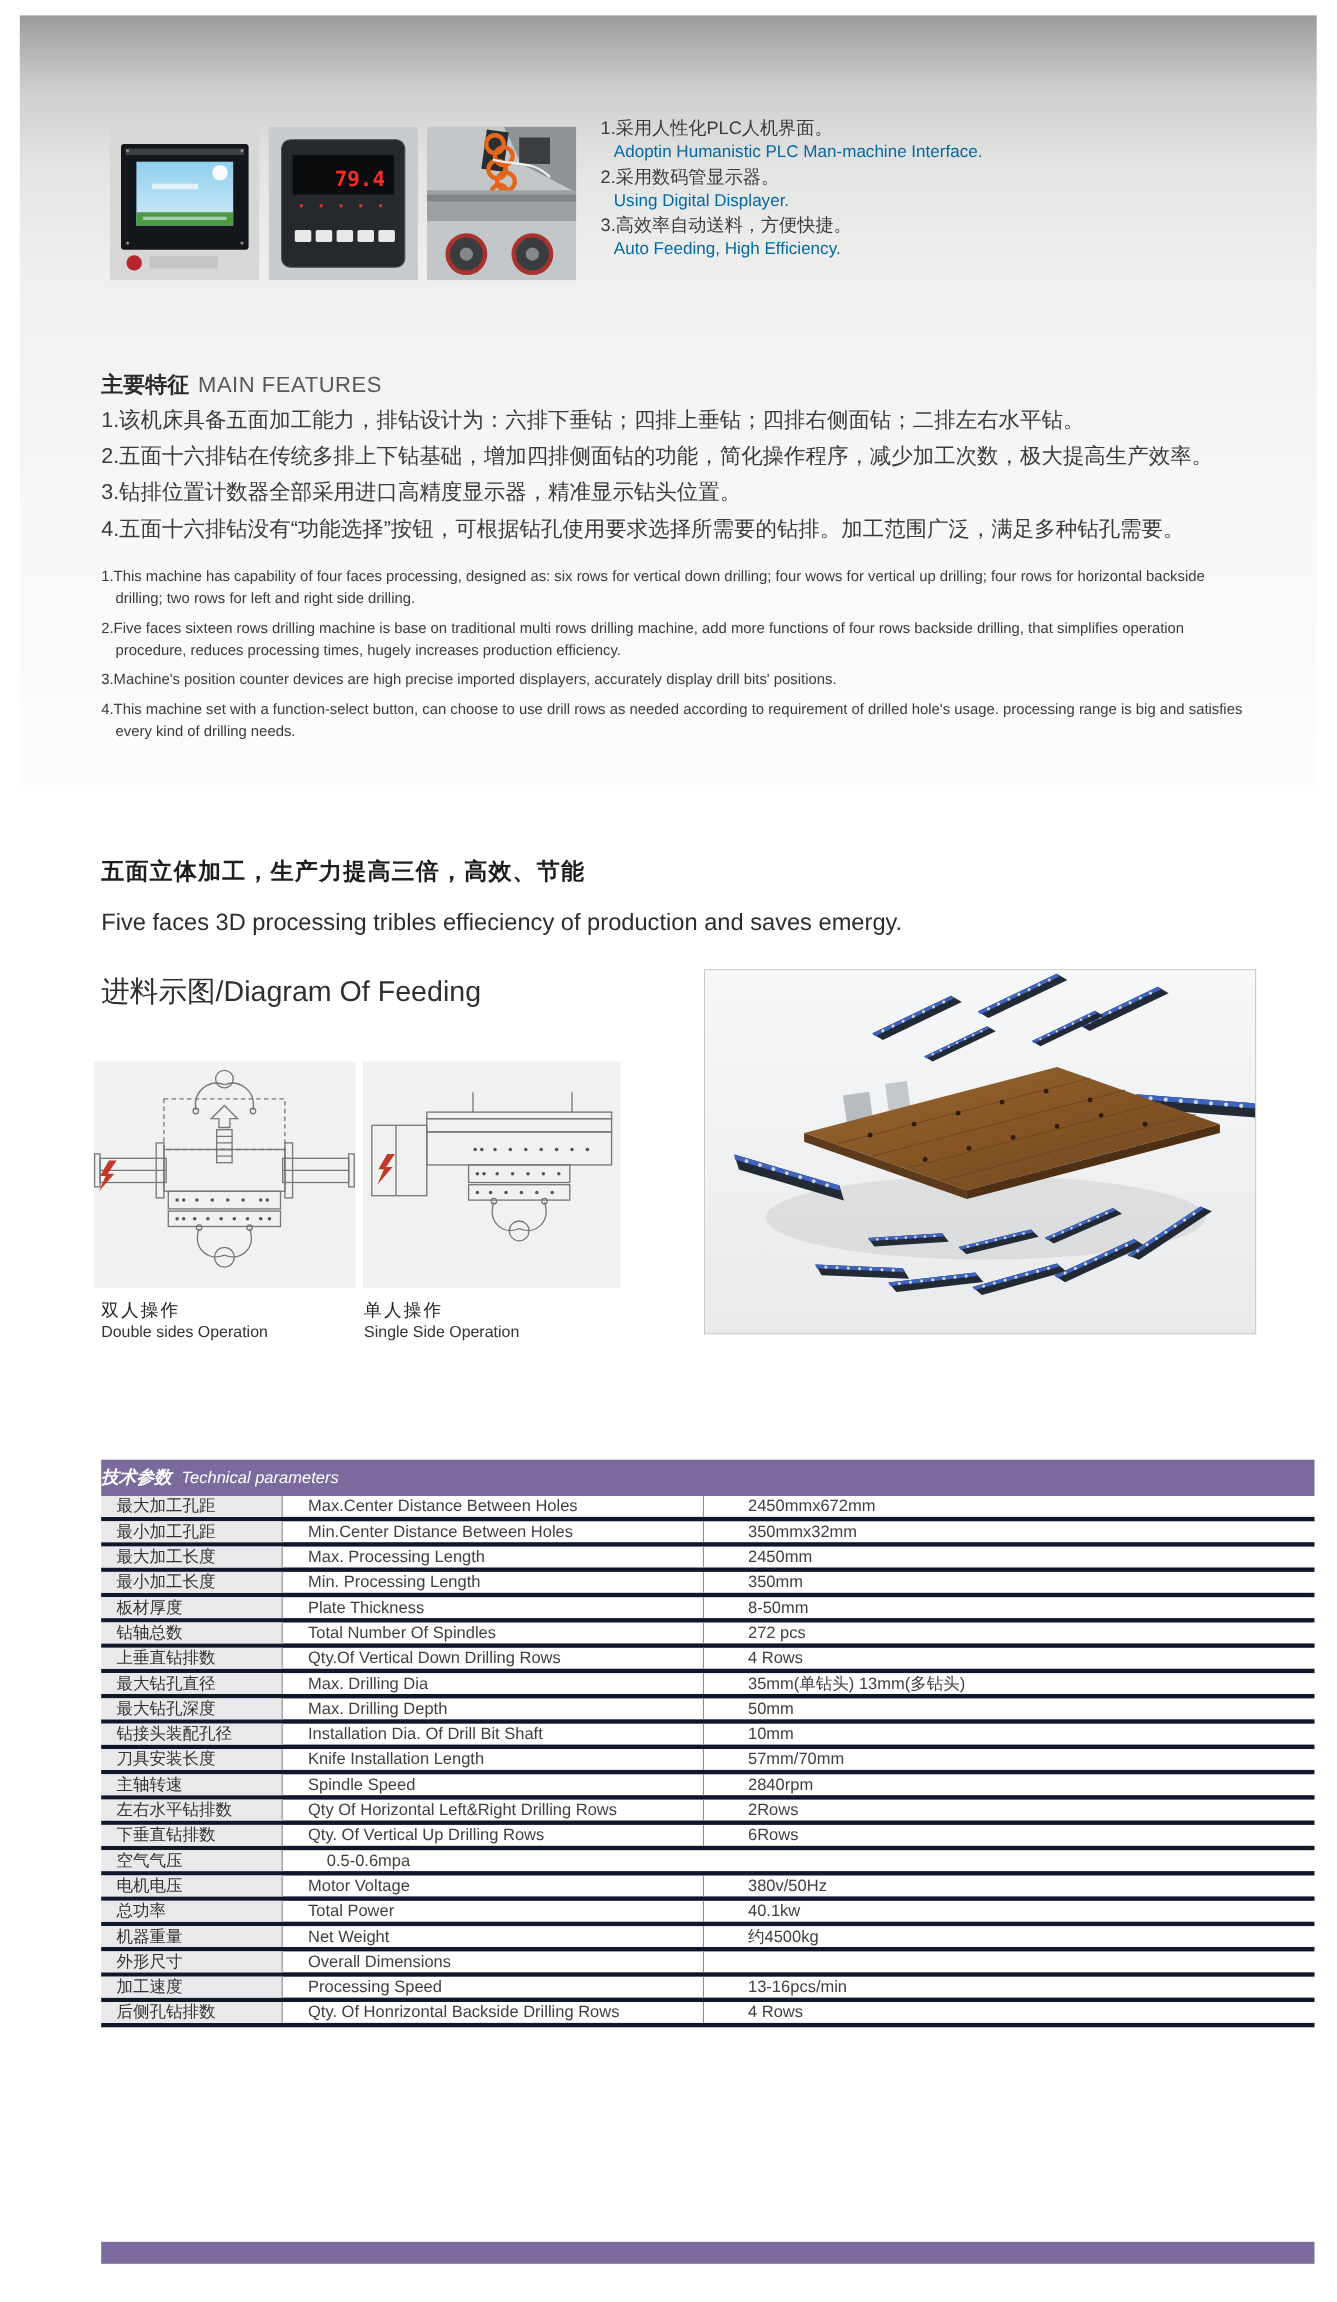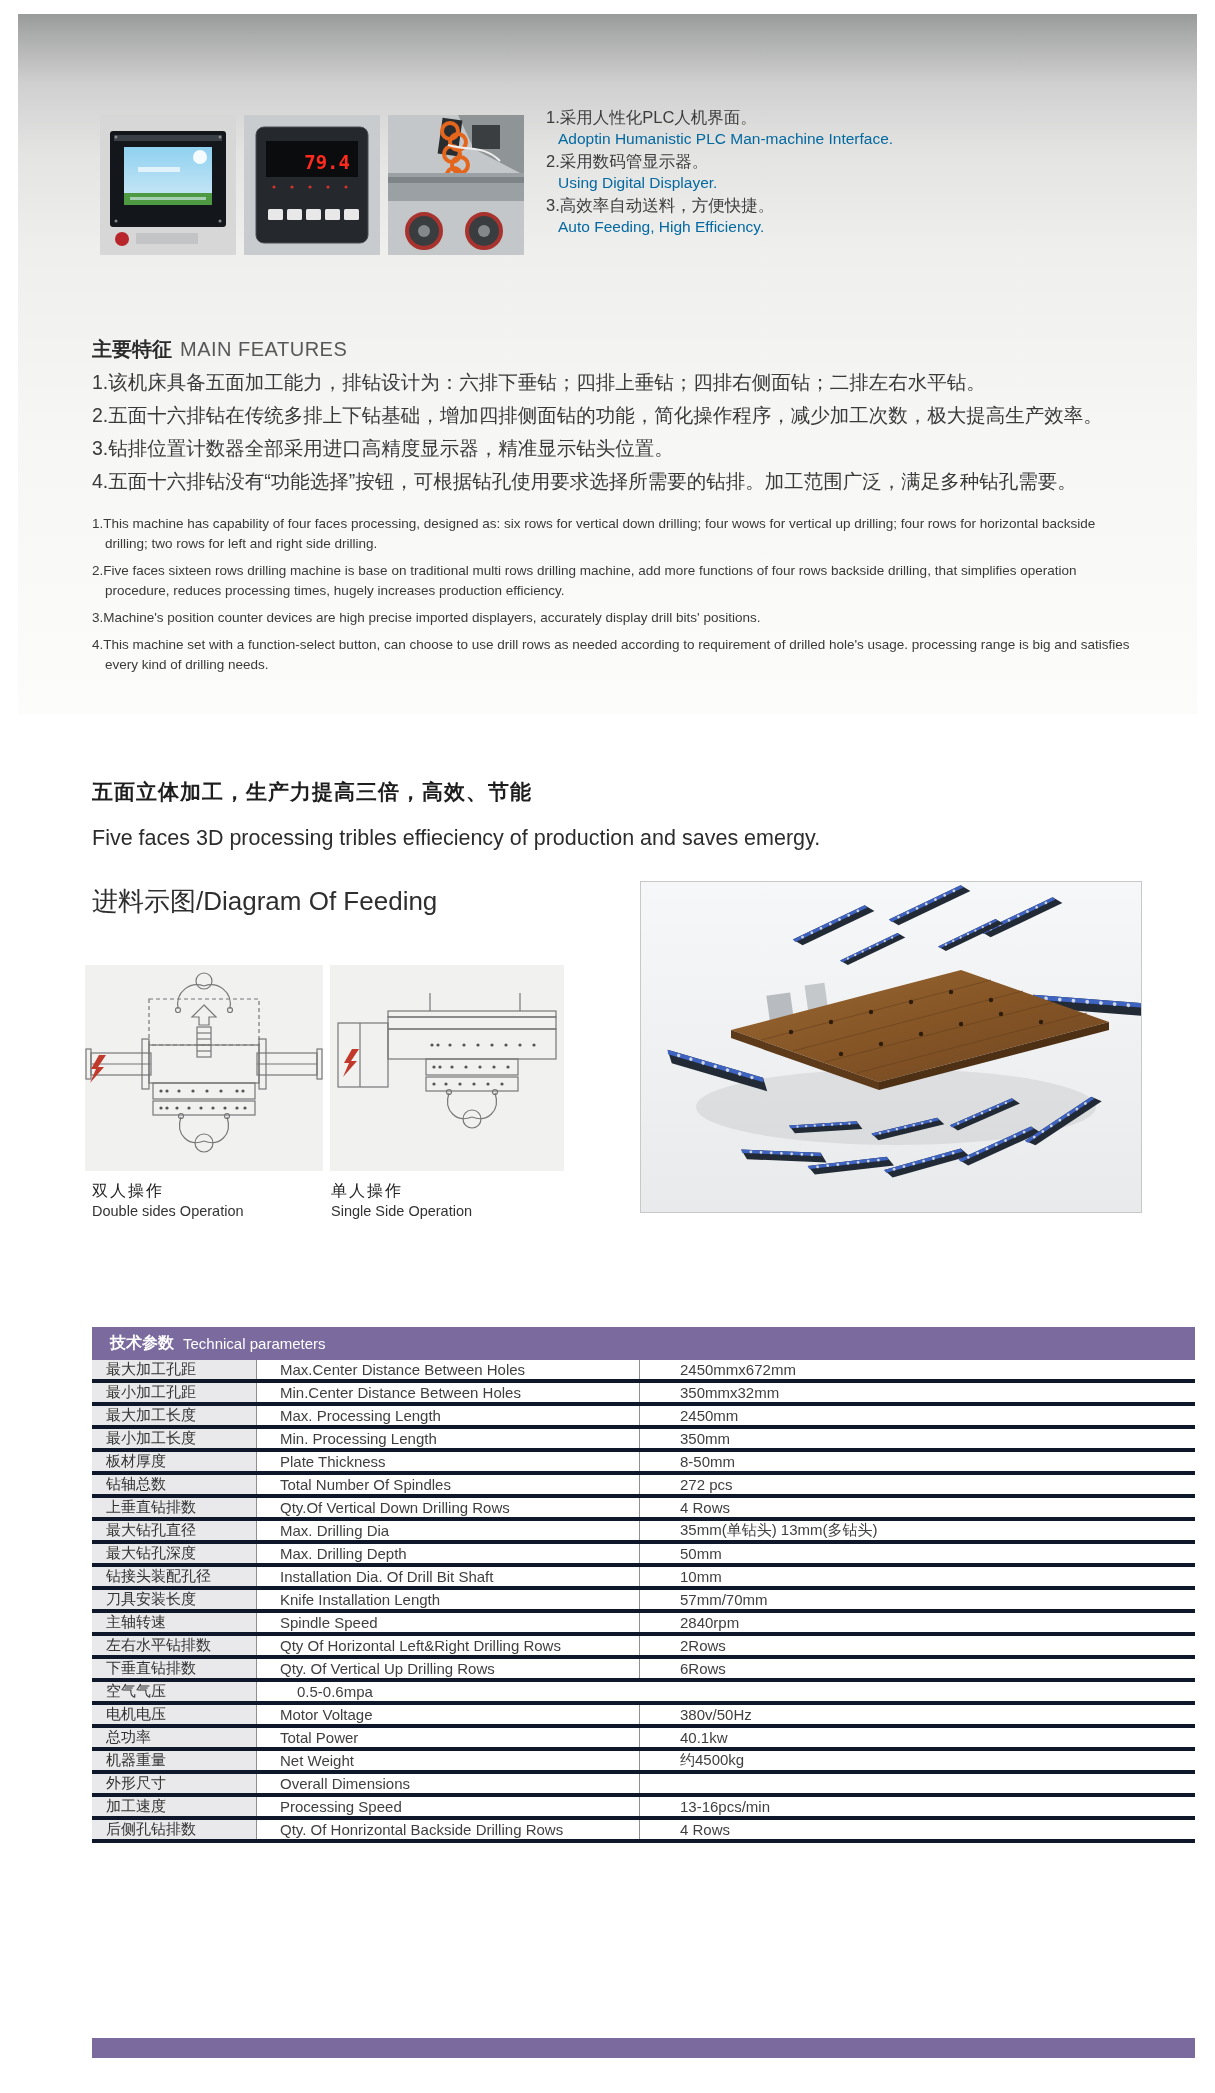--- a/index.html
+++ b/index.html
@@ -44,21 +44,21 @@
   .cap-en{font-size:14.5px;color:#333;}
   .cap-a-zh{left:92px;top:1181px;} .cap-a-en{left:92px;top:1203px;}
   .cap-b-zh{left:331px;top:1181px;} .cap-b-en{left:331px;top:1203px;}
 
   
   .render-box{left:640px;top:881px;width:502px;height:332px;border:1px solid #c8c8c8;
               background:#fafbfb;box-sizing:border-box;}
 
   
   .spec-table{left:92px;top:1327px;width:1103px;}
-  .t-head{height:33px;display:flex;align-items:center;padding-left:18px;gap:9px;color:#fff;}
+  .t-head{height:33px;display:flex;align-items:center;gap:9px;color:#fff;font-style:italic;}
   .t-head .hz{font-size:16px;font-weight:bold;}
   .t-head .he{font-size:15px;}
   .t-row{display:grid;grid-template-columns:165px 383px 1fr;height:23px;
          border-bottom:4px solid #0f172a;box-sizing:border-box;}
   .t-row>div{display:flex;align-items:center;font-size:15px;}
   .c1{background:#e9e9eb;border-right:1px solid #8f8f8f;padding-left:14px;color:#333;}
   .c2{border-right:1px solid #8f8f8f;padding-left:23px;color:#3f3f3f;}
   .c3{padding-left:40px;color:#3f3f3f;}
 
   .footer-bar{left:92px;top:2038px;width:1103px;height:20px;}

